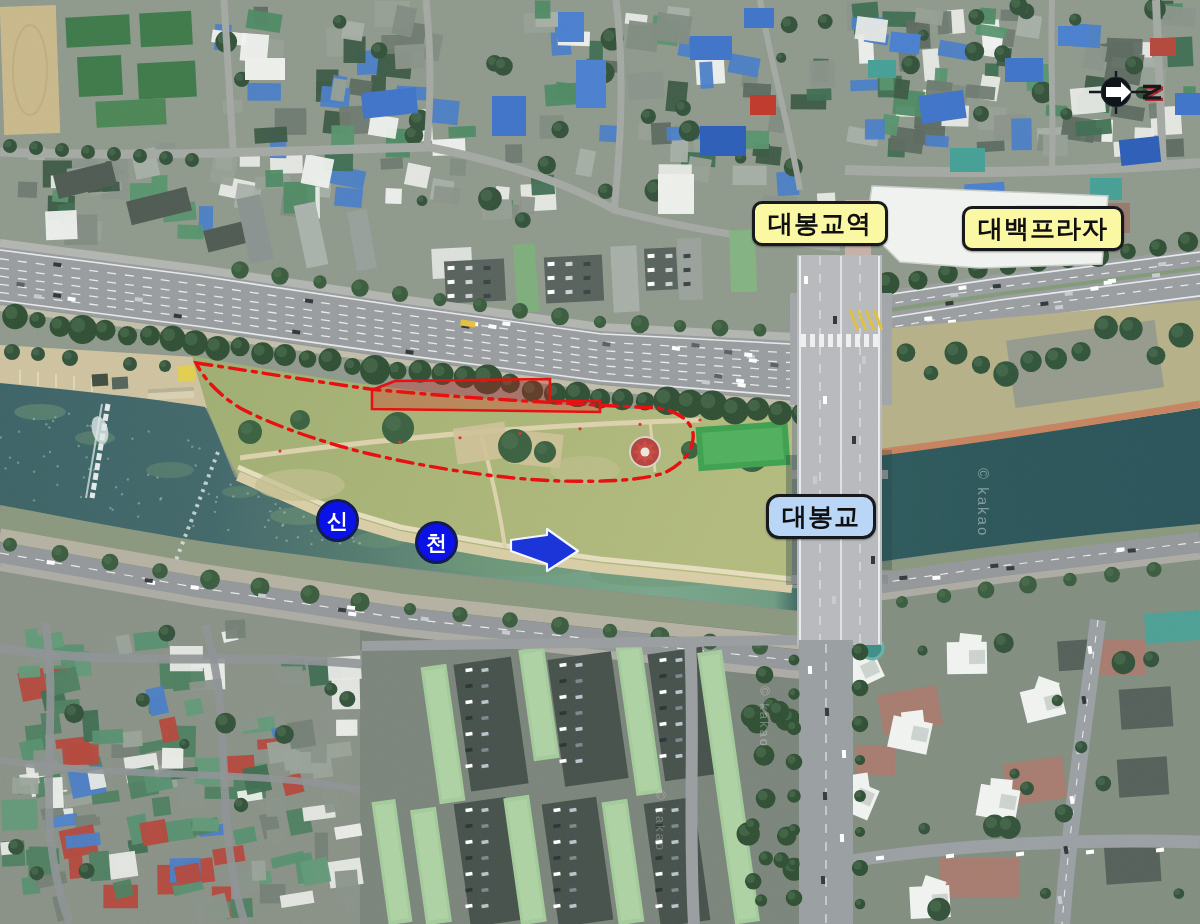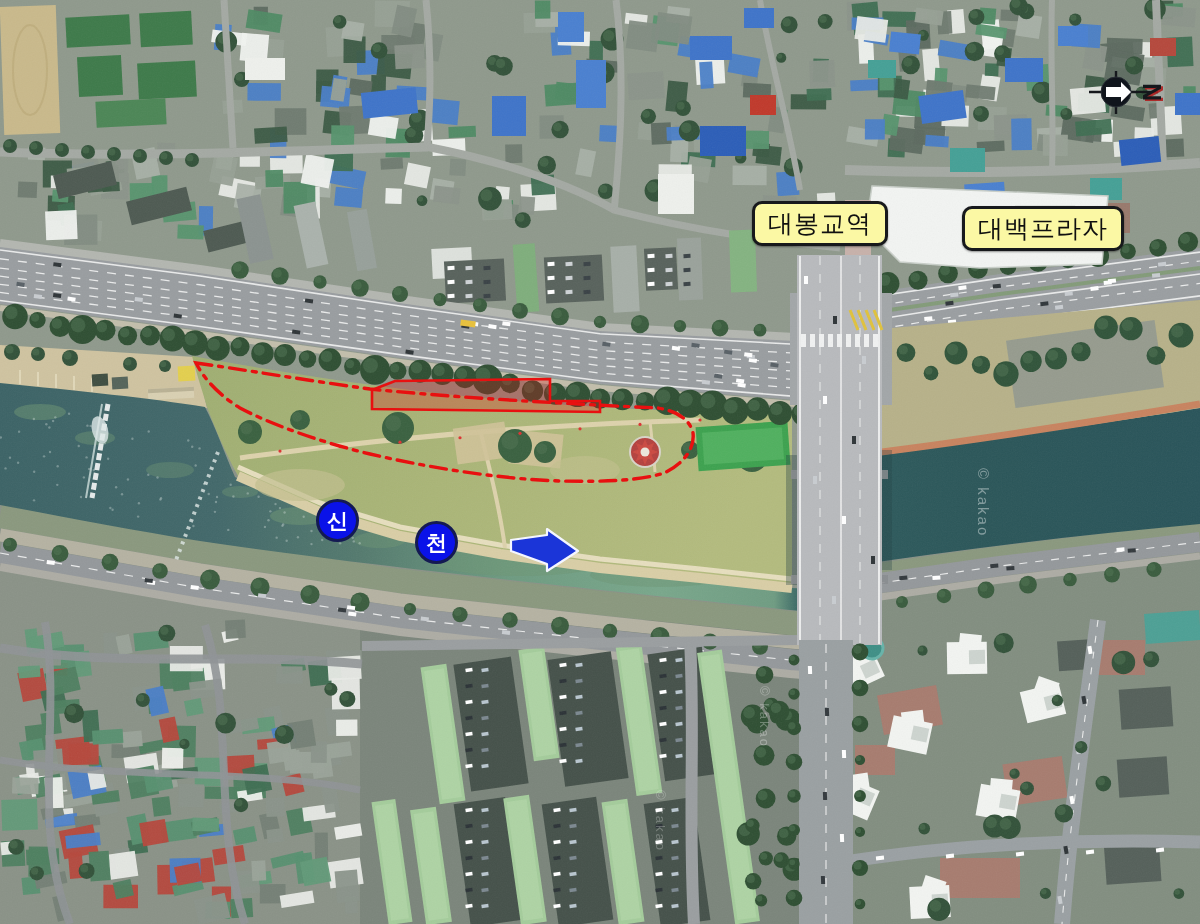--- a/index.html
+++ b/index.html
@@ -1,20 +1,20 @@
 <!DOCTYPE html>
 <html><head>
 <meta charset="utf-8">
 <style>
   html,body{margin:0;padding:0;background:#222;}
   .stage{position:relative;width:1200px;height:924px;overflow:hidden;
          font-family:"Liberation Sans","DejaVu Sans",sans-serif;background:#8f998c;}
   .stage svg{position:absolute;left:0;top:0;}
   .maplabel{position:absolute;border:3px solid #17191c;border-radius:10px;
-            background:#fbf8a4;color:#101010;font-weight:400;font-size:25px;line-height:1;
+            background:#fbf8a4;color:#101010;font-weight:700;font-size:25px;line-height:1;
             padding:7px 13px;letter-spacing:1px;white-space:nowrap;
             box-shadow:0 1px 2px rgba(0,0,0,.4);}
   .maplabel.blue{background:#b9d6f6;border-radius:13px;}
   .riverbadge{position:absolute;width:37px;height:37px;border-radius:50%;
               background:#0a12e8;border:3px solid #141a52;color:#fff;
               font-weight:700;font-size:21px;display:flex;align-items:center;justify-content:center;}
 </style>
 </head>
 <body>
 
@@ -1437,15 +1437,16 @@
     <line x1="0" y1="-21" x2="0" y2="22" stroke="#15181c" stroke-width="2.4"></line>
     <circle cx="0" cy="0" r="15" fill="#10151c" stroke="#2a2f36" stroke-width="1"></circle>
     <path d="M-10,-5 L5,-5 L5,-10 L15,0 L5,10 L5,5 L-10,5 Z" fill="#ffffff"></path>
     <text transform="translate(37.5,1.5) rotate(90)" text-anchor="middle" dominant-baseline="central" font-size="25" font-weight="700" fill="#b02020" opacity="0.9">N</text>
     <text transform="translate(36,0) rotate(90)" text-anchor="middle" dominant-baseline="central" font-size="25" font-weight="700" fill="#15181c">N</text>
   </g>
 </svg>
 
 <div class="maplabel" style="left:752px;top:201px;">대봉교역</div>
 <div class="maplabel" style="left:962px;top:206px;text-align:center;">대백프라자</div>
+<div class="maplabel blue" style="left:766px;top:494px;">대봉교</div>
 <div class="riverbadge" style="left:316px;top:499px;">신</div>
 <div class="riverbadge" style="left:415px;top:521px;">천</div>
 </div>
 
 </body></html>

